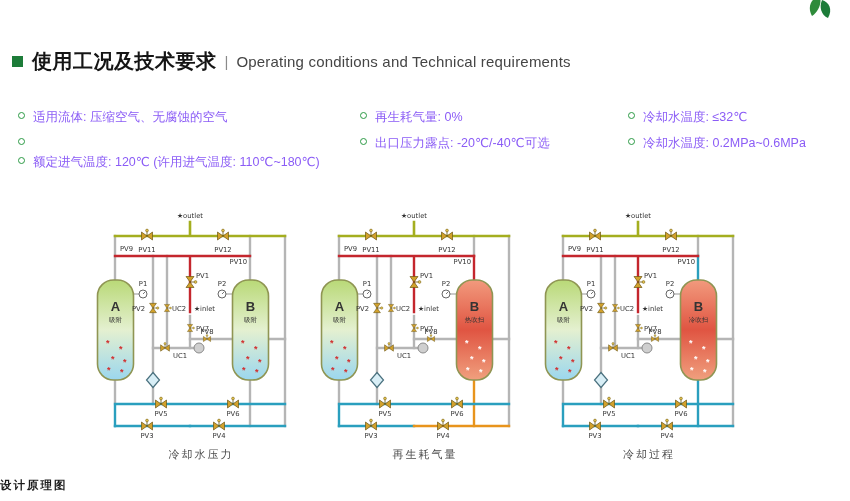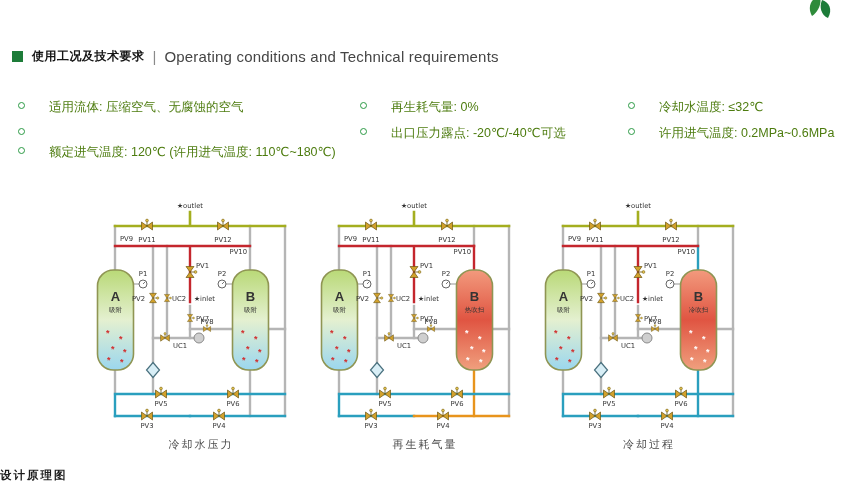--- a/index.html
+++ b/index.html
@@ -6,30 +6,30 @@
   html,body { margin:0; padding:0; }
   body {
     width:850px; height:501px; background:#ffffff; position:relative; overflow:hidden;
     font-family:"Liberation Sans","DejaVu Sans",sans-serif; color:#111;
   }
   .logo { position:absolute; right:8px; top:-5px; }
 
   
   .header { display:flex; align-items:center; margin:48px 0 0 12px; }
   .header-square { width:11px; height:11px; background:var(--accent,#1d7c39); margin-right:9px; flex:0 0 auto; }
-  .title-zh { font-size:12px; font-weight:bold; color:#151515; letter-spacing:0.5px; }
+  .title-zh { font-size:20px; font-weight:bold; color:#151515; letter-spacing:0.5px; }
   .divider  { color:#8a8a8a; margin:0 8px; font-size:15px; }
   .title-en { font-size:15px; color:#454545; letter-spacing:0.2px; }
 
   
   .specs { display:flex; margin:34px 0 0 18px; }
   .spec-col1 { width:342px; }
   .spec-col2 { width:268px; }
   .spec-col3 { flex:1; }
-  .spec-item { display:flex; gap:24px; margin-bottom:9px; font-size:12.5px; line-height:1.35; color:#4d7c0f; }
+  .spec-item { display:flex; gap:8px; margin-bottom:9px; font-size:12.5px; line-height:1.35; color:#8b5cf6; }
   .bullet { flex:0 0 auto; width:7px; height:7px; border:1.5px solid var(--accent2,#2b9a44); border-radius:50%; margin-top:3px; background:transparent; }
   .spec-sub { margin-left:14px; }
 
   
   .diagrams-row { display:flex; justify-content:center; gap:12px; margin-top:28px; }
   .diagram-card { display:flex; flex-direction:column; align-items:center; }
   .diagram-caption { font-size:11px; color:#4d4d4d; margin-top:1px; letter-spacing:2px; }
   .footer-caption { text-align:left; font-size:11.5px; font-weight:bold; color:#1c1c1c; margin-top:16px; letter-spacing:2px; }
 
   
@@ -124,21 +124,21 @@
   <div class="spec-col3">
     <div class="spec-item">
       <span class="bullet"></span>
       <div class="texts">
           <div>冷却水温度: ≤32℃</div>
         </div>
     </div>
     <div class="spec-item">
       <span class="bullet"></span>
       <div class="texts">
-          <div>许用进气温度: 0.2MPa~0.6MPa</div>
+          <div>冷却水温度: 0.2MPa~0.6MPa</div>
         </div>
     </div>
   </div>
 </div>
 
 <div class="diagrams-row">
   <div class="diagram-card">
     <svg class="diagram-svg mode-standby" width="212" height="238" viewBox="0 0 212 238">
 
       <path class="p gray" d="M20,28 V72"></path>

